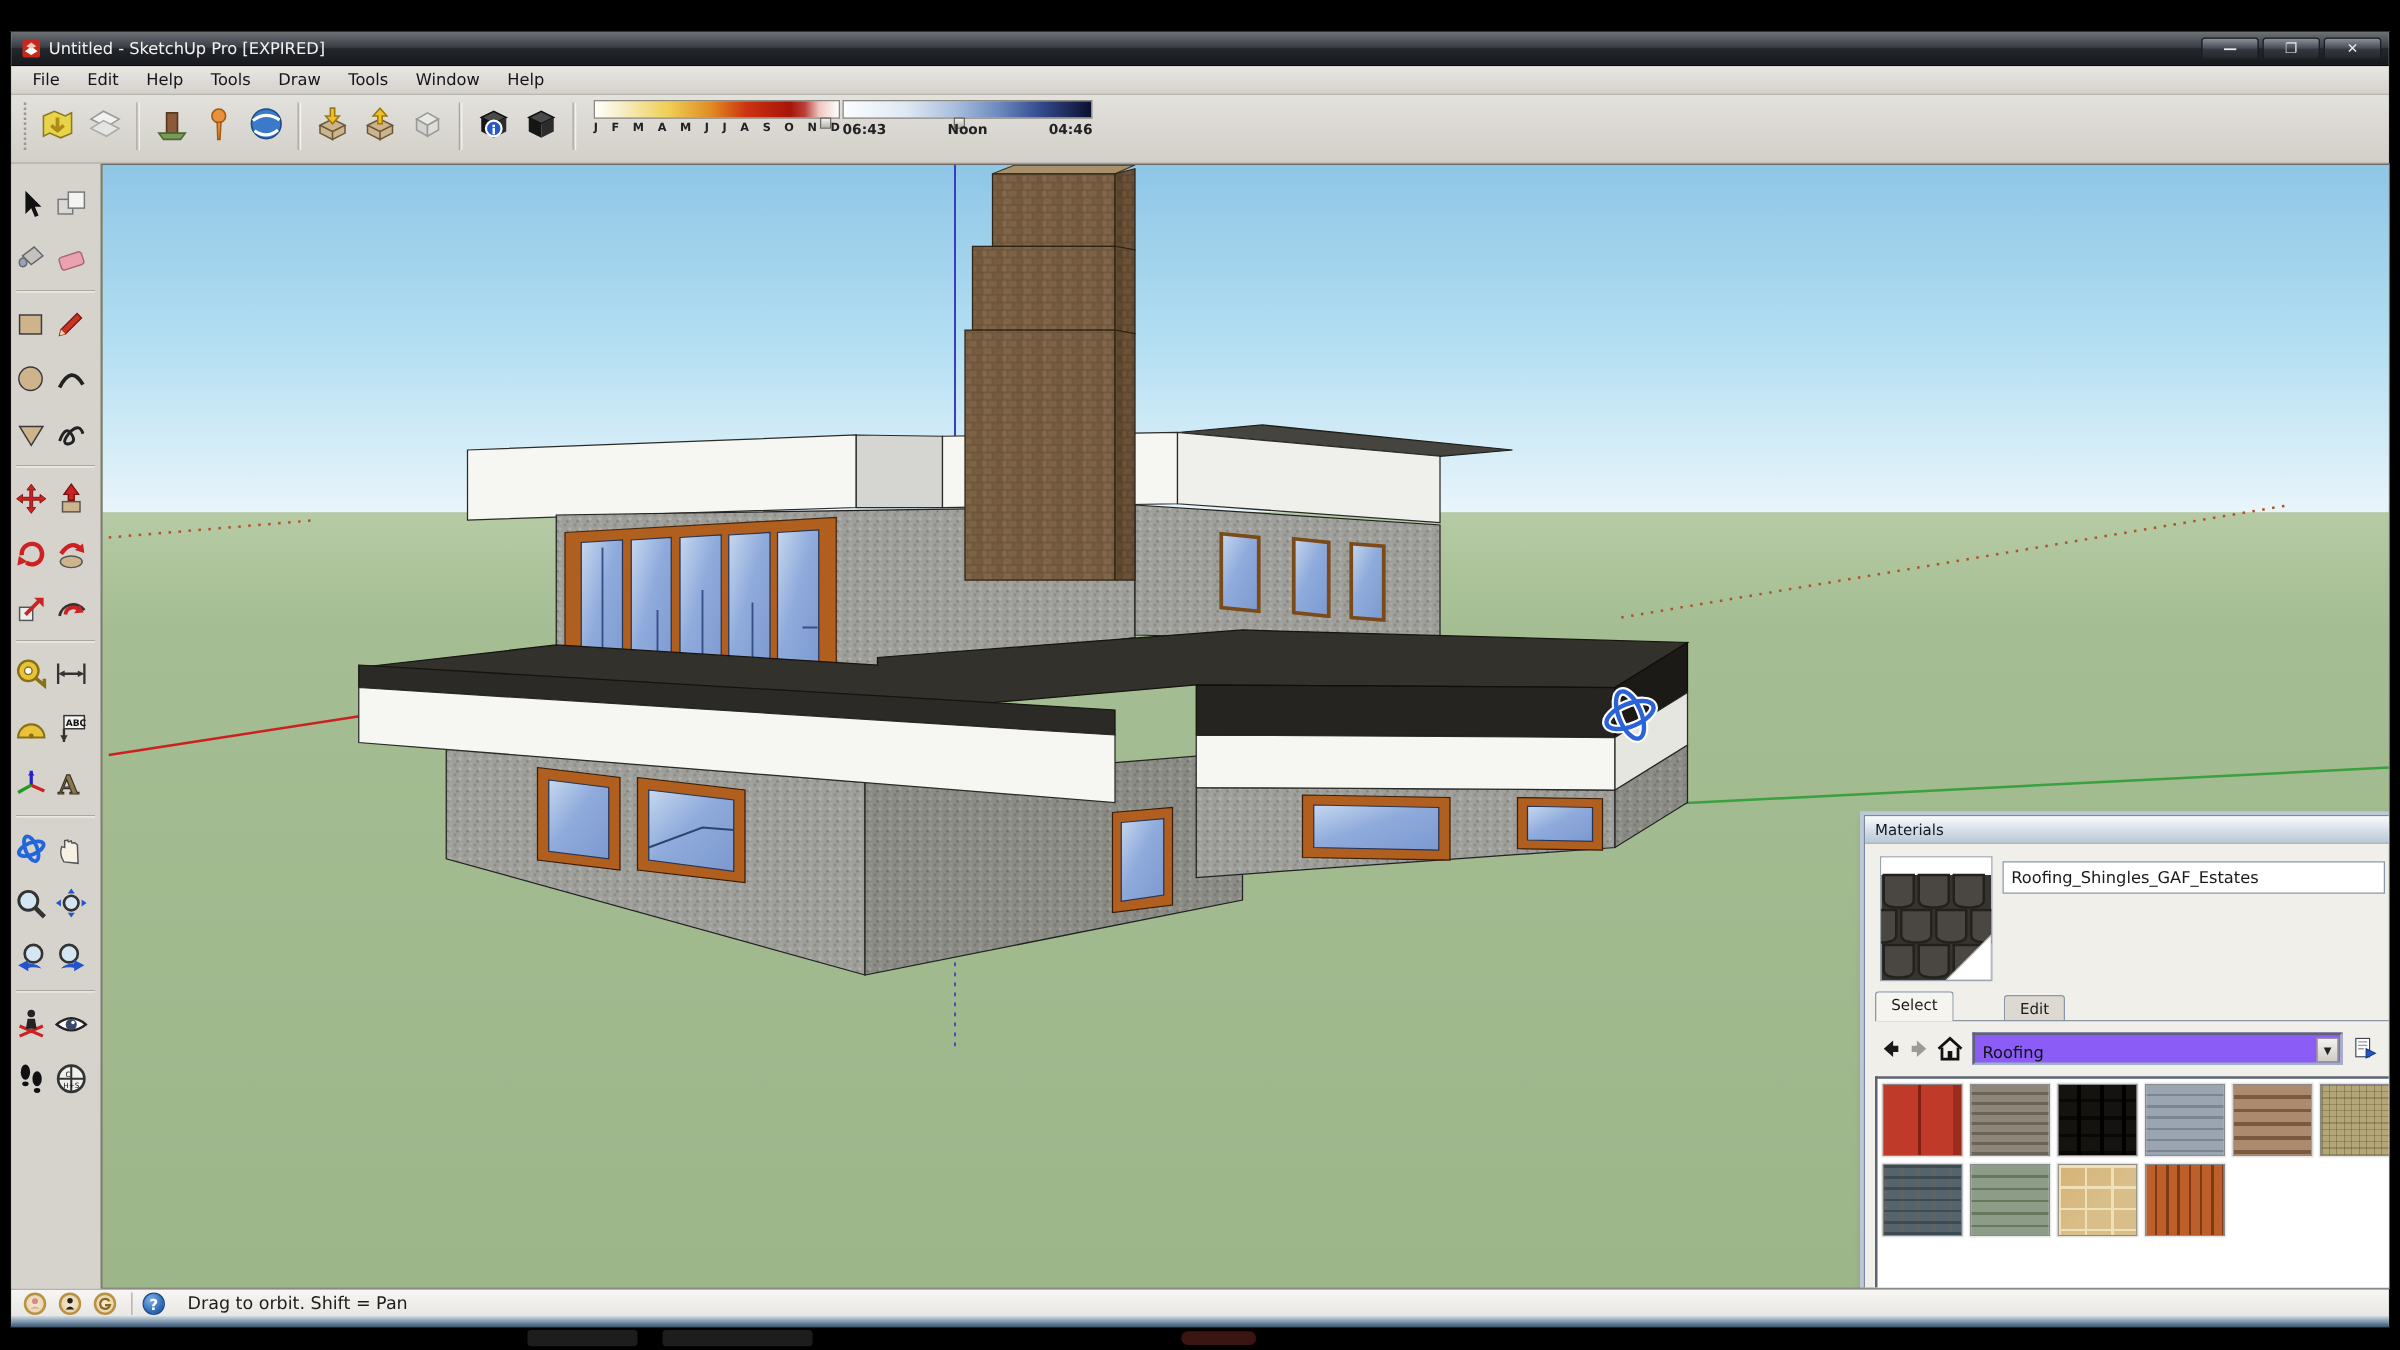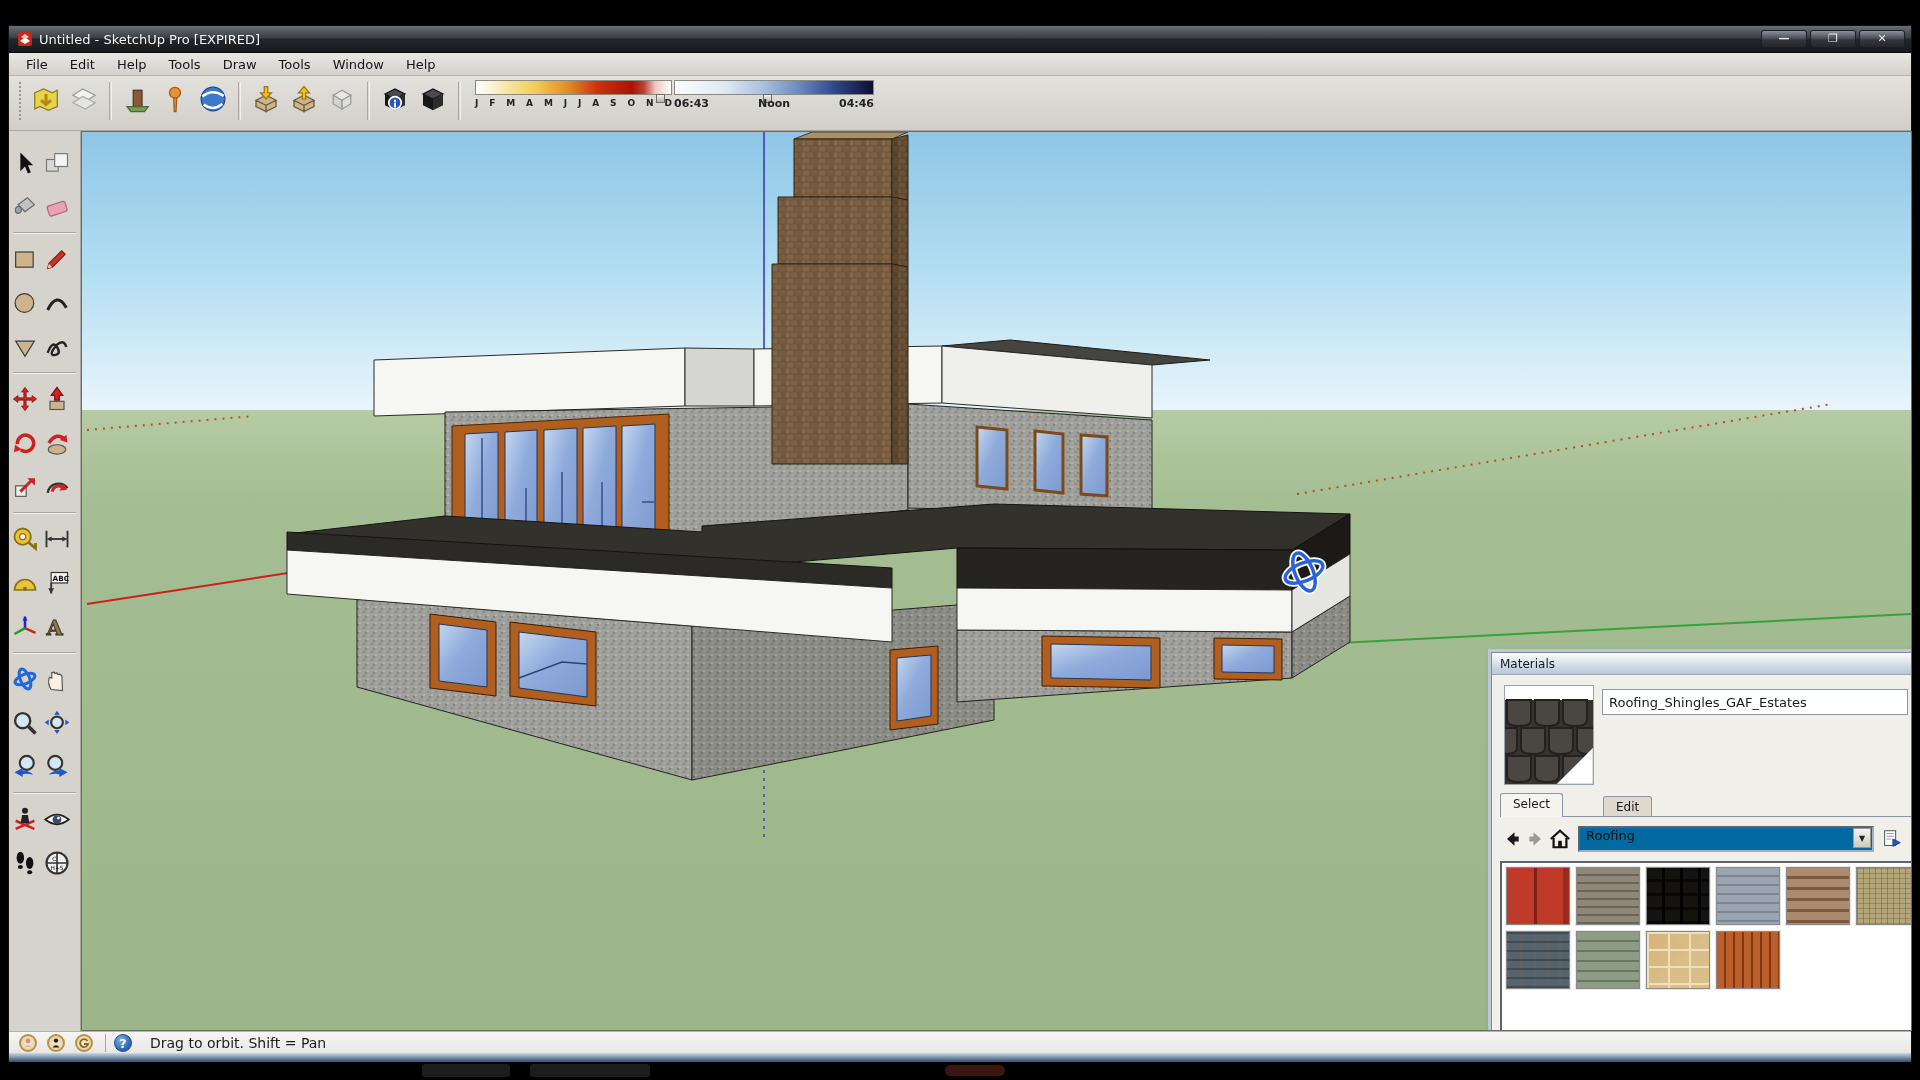--- a/index.html
+++ b/index.html
@@ -78,22 +78,22 @@
     padding:4px 6px; font-family:"DejaVu Sans",sans-serif; }
   #mat-tabs { position:absolute; left:8px; top:140px; height:24px; display:flex; align-items:flex-end;gap:40px; }
   .mat-tab { border:1px solid #8a97a8; border-bottom:none; padding:3px 12px;
     font-size:12px; color:#1a1a1a; border-radius:3px 3px 0 0; }
   .mat-tab.active { background:#f6f4ee; height:24px; position:relative; z-index:2; }
   .mat-tab.inactive { background:#ddd9d0; height:21px; }
   #tab-base { position:absolute; left:8px; top:163px; width:446px; height:1px; background:#8a97a8; }
   #mat-nav { position:absolute; left:8px; top:172px; width:446px; height:28px;
     display:flex; align-items:center; }
   .nav-btn { width:24px; height:24px; display:flex; align-items:center; justify-content:center; }
-  #mat-combo { width:296px; height:26px; background:#0369a1; border:2px inset #9fb0c4;
-    display:flex; align-items:flex-start; margin-left:6px; position:relative; }
+  #mat-combo { width:296px; height:26px; background:#8b5cf6; border:2px inset #9fb0c4;
+    display:flex; align-items:flex-end; margin-left:6px; position:relative; }
   #mat-combo .combo-text { font-size:13px; color:#111; padding-left:6px; flex:1; }
   #combo-arrow { width:18px; height:20px; background:linear-gradient(#f4f3f0,#cfccc5);
     border:1px solid #9a978f; margin-right:1px; font-size:8px; text-align:center;
     line-height:20px; color:#222; }
   #detail-btn { width:26px; height:26px; margin-left:5px; display:flex; align-items:center; justify-content:center; }
   #mat-list { position:absolute; left:8px; top:208px; width:446px; height:186px;
     background:#fff; border:2px inset #9fb0c4; padding:4px; }
   #swatch-grid { display:flex; flex-wrap:wrap; gap:6px; width:424px; }
   .swatch { width:64px; height:58px; border:1px solid #8a8a8a; outline:1px solid #e8e8e8; }
 

